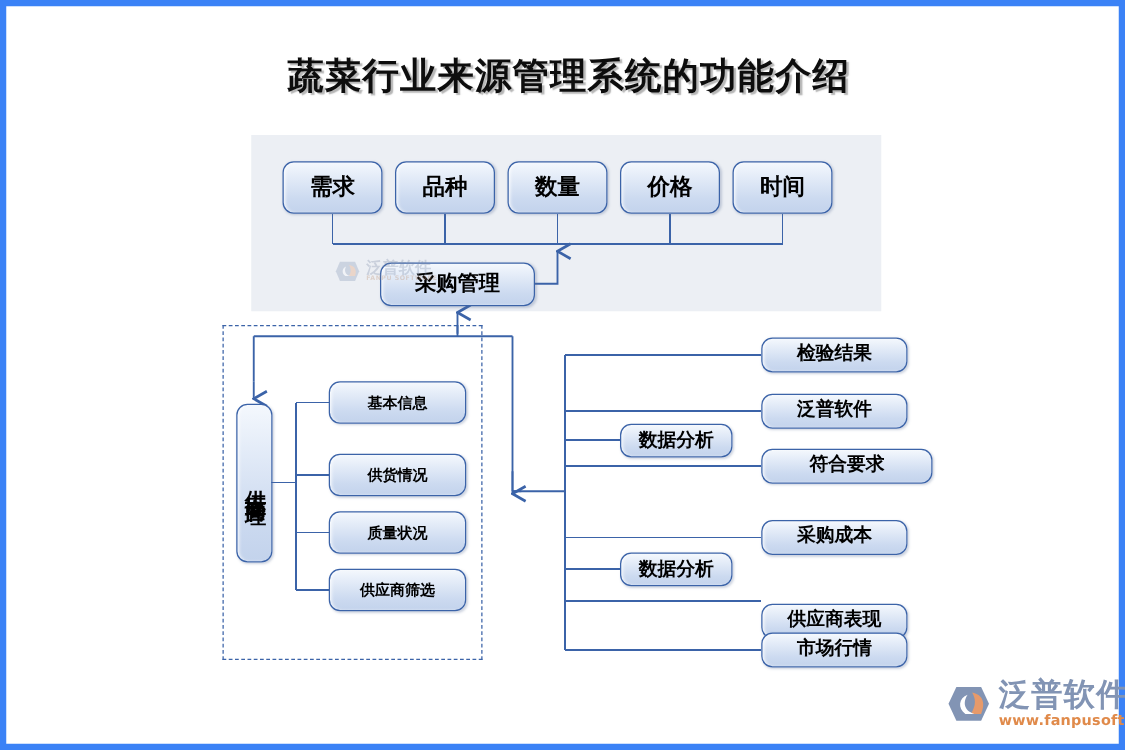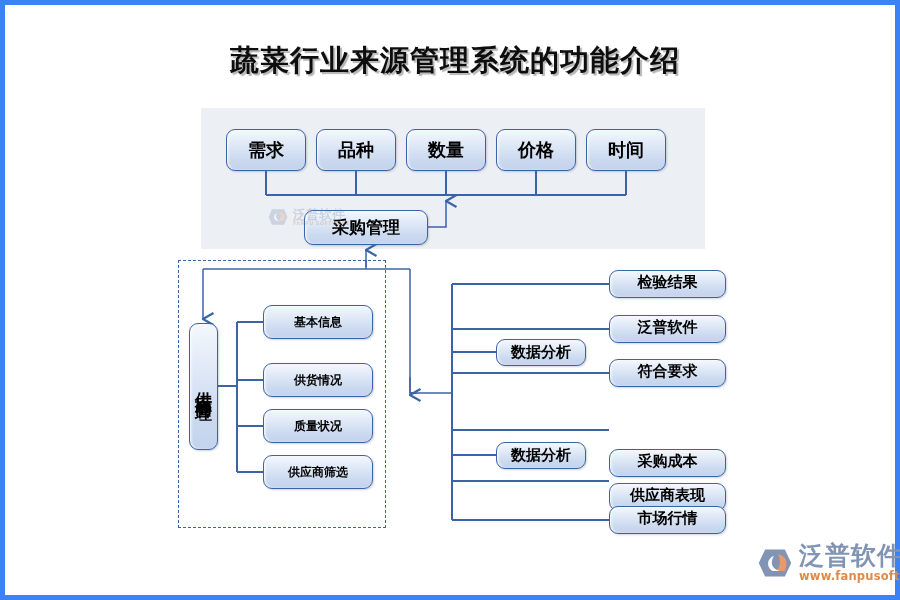--- a/index.html
+++ b/index.html
@@ -198,23 +198,23 @@
   <div class="node sub" style="left:258px;top:300px;width:110px;height:34px;">基本信息</div>
   <div class="node sub" style="left:258px;top:358px;width:110px;height:34px;">供货情况</div>
   <div class="node sub" style="left:258px;top:404px;width:110px;height:34px;">质量状况</div>
   <div class="node sub" style="left:258px;top:450px;width:110px;height:34px;">供应商筛选</div>
 
   <div class="node mid" style="left:491px;top:334px;width:90px;height:27px;">数据分析</div>
   <div class="node mid" style="left:491px;top:437px;width:90px;height:27px;">数据分析</div>
 
   <div class="node leaf" style="left:604px;top:265px;width:117px;height:28px;">检验结果</div>
   <div class="node leaf" style="left:604px;top:310px;width:117px;height:28px;">泛普软件</div>
-  <div class="node leaf" style="left:604px;top:354px;width:117px;height:28px;">符合要求</div>
-
-  <div class="node leaf" style="left:604px;top:411px;width:117px;height:28px;margin-top:33px;">采购成本</div>
+  <div class="node leaf" style="left:604px;top:354px;width:137px;height:28px;">符合要求</div>
+
+  <div class="node leaf" style="left:604px;top:411px;width:117px;height:28px;">采购成本</div>
   <div class="node leaf" style="left:604px;top:462px;width:117px;height:28px;margin-top:16px;">供应商表现</div>
   <div class="node leaf" style="left:604px;top:501px;width:117px;height:28px;text-align:right;">市场行情</div>
 
   <div class="brand">
     <svg class="b-mark" viewBox="0 0 40 40">
       <path d="M9,5 L31,5 L38,20 L31,35 L9,35 L2,20 Z" fill="#8294b4"></path>
       <path d="M23,10 C33,12 35,20 31,29 L22,29 C27,21 26,15 23,10 Z" fill="#e79a6a"></path>
       <path d="M19,12 C11,15 10,24 17,29 L25,29 C15,26 15,18 19,12 Z" fill="#ffffff"></path>
     </svg>
     <span class="b-txt">

